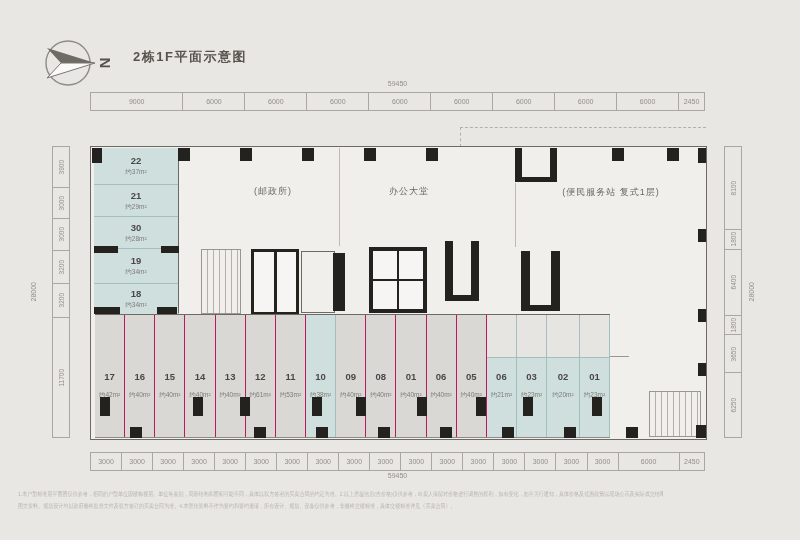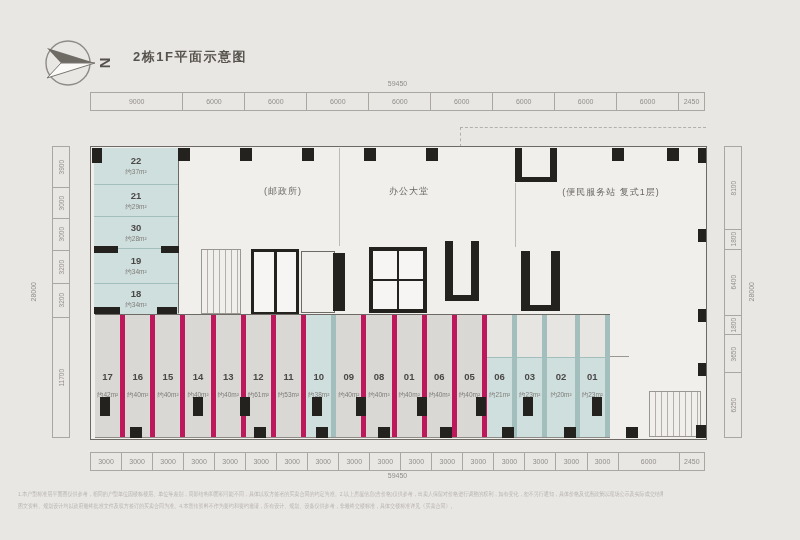--- a/index.html
+++ b/index.html
@@ -39,21 +39,21 @@
   
   .elev{position:absolute;border:3px solid var(--ink);background:#f6f5f3;display:flex;}
   .elev .cell{flex:1;border-right:3px solid var(--ink);}
   .elev .cell:last-child{border-right:none;}
   .elev2{position:absolute;border:3px solid var(--ink);background:#f6f5f3;display:grid;
     grid-template-columns:1fr 1fr;grid-template-rows:1fr 1fr;}
   .elev2 .cell{border:1.5px solid var(--ink);}
   
   #band{position:absolute;left:4px;top:167px;width:515px;height:122px;display:flex;
     border-top:1px solid var(--wall);border-bottom:1px solid #8e8b87;}
-  .unit{position:relative;border-right:5px solid #be185d;background:var(--gray);
+  .unit{position:relative;border-right:1px solid #be185d;background:var(--gray);
     display:flex;flex-direction:column;align-items:center;}
   .unit .unum{margin-top:56px;}
   .unit .uarea{margin-top:9px;}
   .unit.teal-full{background:var(--teal);border-right-color:var(--tealb);}
   .unit.teal-short{background:linear-gradient(180deg,#e7e5e2 0 42px,var(--tealb) 42px 43px,var(--teal) 43px 100%);
     border-right-color:var(--tealb);}
   .dash{position:absolute;border-top:1px dashed #b3b0ac;border-left:1px dashed #b3b0ac;}
   
   .legal{left:18px;width:768px;font-size:6px;color:#b8b5b1;white-space:nowrap;overflow:hidden;
     transform:scale(0.84,1);transform-origin:left top;}
@@ -178,21 +178,21 @@
           <div class="unum">19</div>
           <div class="uarea">约34m²</div>
         </div>
         <div class="lroom" style="height: 30px;">
           <div class="unum">18</div>
           <div class="uarea">约34m²</div>
         </div>
       </div>
     <div class="thin" style="left:87px;top:1px;height:165px;"></div>
 
-    <div class="arealabel" style="left:137px;top:38px;width:110px;">(邮政所)</div>
+    <div class="arealabel" style="left:127px;top:38px;width:110px;">(邮政所)</div>
     <div class="arealabel" style="left:263px;top:38px;width:110px;">办公大堂</div>
     <div class="arealabel" style="left:450px;top:39px;width:140px;">(便民服务站 复式1层)</div>
 
     <div class="thin" style="left:248px;top:1px;height:98px;border-left-color:#bdbab6;"></div>
     <div class="thin" style="left:424px;top:36px;height:64px;border-left-color:#bdbab6;"></div>
     <div class="hthin" style="left:399px;top:209px;width:139px;"></div>
 
     <div class="stairs" style="left:110px;top:102px;width:38px;height:63px;"></div>
     <div class="elev" style="left:160px;top:102px;width:42px;height:60px;">
       <div class="cell"></div>

